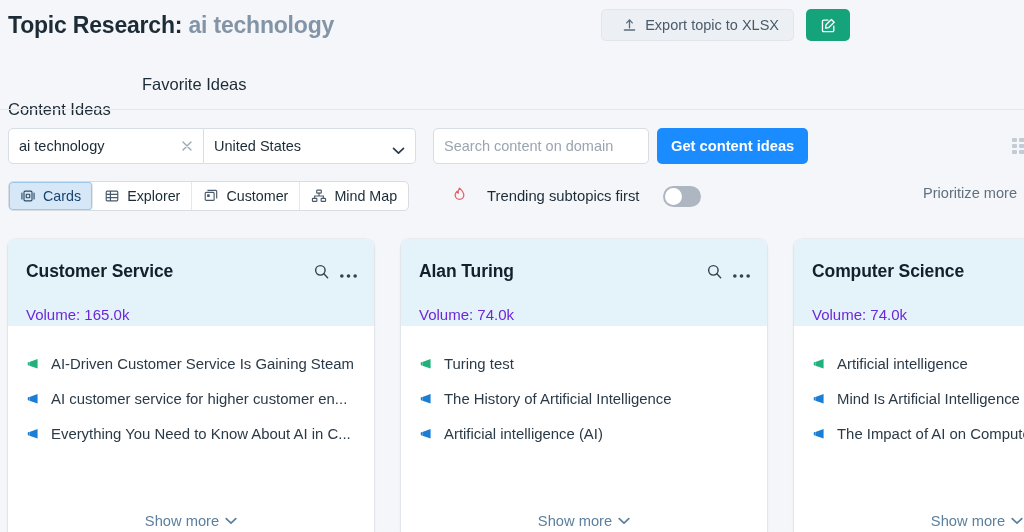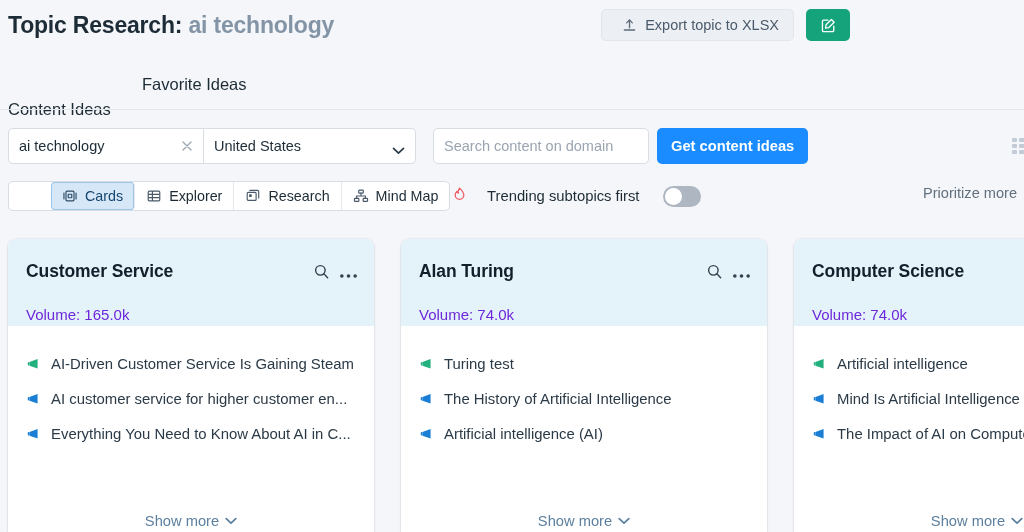--- a/index.html
+++ b/index.html
@@ -108,21 +108,21 @@
     overflow: hidden;
   }
   .viewbtn {
     height: 28px; display: flex; align-items: center; gap: 7px;
     padding: 0 11px; font-size: 14.3px; color: #1c2b36;
     border-right: 1px solid #e4e8ed; cursor: pointer; white-space: nowrap;
   }
   .viewbtn:last-child { border-right: none; text-align: center; }
   .viewbtn.active {
     background: #d6e8f8; color: #18456e;
-    box-shadow: inset 0 0 0 1px #9cc6e8; border-radius: 4px; margin-left: 42px;
+    box-shadow: inset 0 0 0 1px #9cc6e8; border-radius: 4px;
   }
   .viewbtn svg { flex: 0 0 auto; display: block; }
 
   .trending {
     position: absolute; left: 452px; top: 3px; height: 24px;
     display: flex; align-items: center; gap: 20px;
     font-size: 14.8px; color: #1c2b36; cursor: pointer; white-space: nowrap;
   }
   .toggle {
     width: 38px; height: 21px; border-radius: 11px; background: #aeb7c1;
@@ -284,21 +284,21 @@
       </div>
 
       <div class="viewbtn">
         <span>
           <svg viewBox="0 0 18 18" width="16" height="16" fill="none" stroke="#4a5a6a" stroke-width="1.3">
             <rect x="2.5" y="5" width="10" height="9" rx="1.1"></rect>
             <path d="M5 2.6h9.2a1.2 1.2 0 0 1 1.2 1.2v8"></path>
             <rect x="4.6" y="7" width="3" height="3" rx=".5" fill="#4a5a6a" stroke="none"></rect>
           </svg>
         </span>
-        <span>Research</span>
+        <span>Customer</span>
       </div>
 
       <div class="viewbtn">
         <span>
           <svg viewBox="0 0 18 18" width="16" height="16" fill="none" stroke="#4a5a6a" stroke-width="1.3">
             <rect x="6.4" y="2.4" width="5.2" height="3.4" rx=".7"></rect>
             <rect x="1.6" y="11.6" width="5" height="3.4" rx=".7"></rect>
             <rect x="11.4" y="11.6" width="5" height="3.4" rx=".7"></rect>
             <path d="M9 5.8v3.2M4.1 11.6V9h9.8v2.6" stroke-linecap="round"></path>
           </svg>

